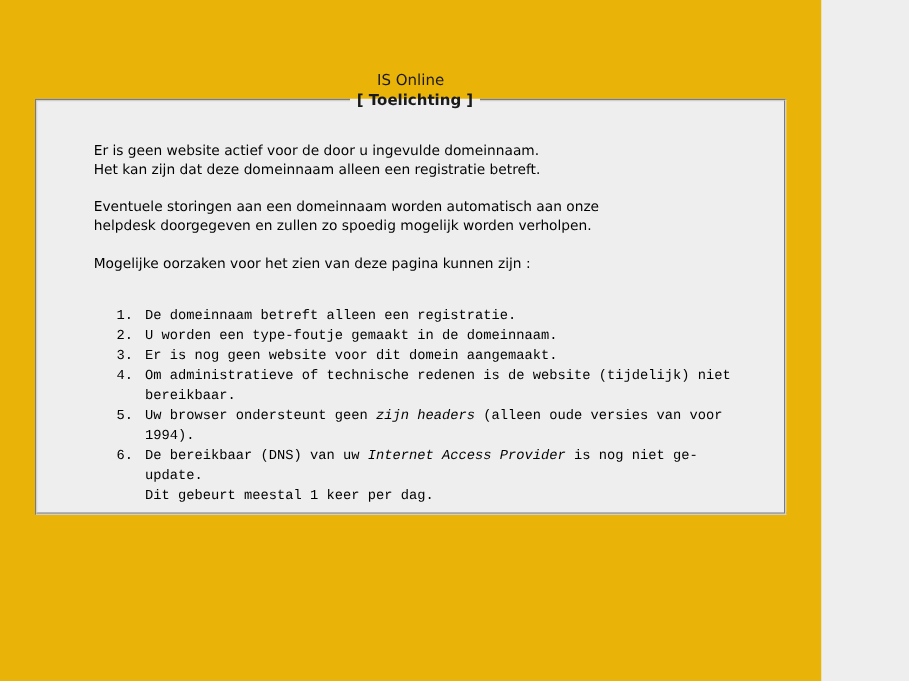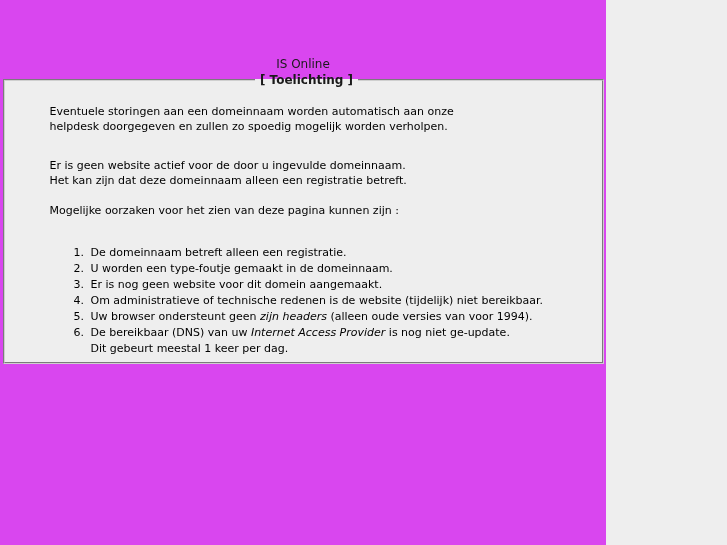--- a/index.html
+++ b/index.html
@@ -4,24 +4,24 @@
 <style>
   html, body {
     margin: 0;
     padding: 0;
     background: #eeeeee;
     color: #000000;
     font-family: "DejaVu Sans", "Liberation Sans", sans-serif;
     font-size: 11px;
   }
   .page {
-    width: 606px;
+    width: 657px;
     height: 545px;
     overflow: hidden;
-    background: #d946ef;
+    background: #eab308;
   }
   .wrap {
     width: 601px;
     margin: 0 auto;
     padding-top: 57px;
   }
   .site-title {
     text-align: center;
     font-size: 12px;
     line-height: 14px;
@@ -46,46 +46,47 @@
     line-height: 15px;
   }
   .para.first {
     margin-top: 24px;
   }
   .line { display: block; }
   ol.reasons {
     margin: 27px 0 0 0;
     padding: 0 0 0 38px;
     line-height: 16px;
+    font-family: Liberation Mono, monospace;
   }
   ol.reasons li {
     padding-left: 3px;
   }
   .line2 { display: block; }
   i { font-style: italic; }
 </style>
 </head>
 <body>
 
 <div class="page">
   <div class="wrap">
 
     <div class="site-title">IS Online</div>
 
     <fieldset class="box">
       <legend class="box-legend">[ Toelichting ]</legend>
 
+      <div class="para first">
+          <span class="line">Er is geen website actief voor de door u ingevulde domeinnaam.</span>
+          <span class="line">Het kan zijn dat deze domeinnaam alleen een registratie betreft.</span>
+        </div>
+
       <div class="para">
           <span class="line">Eventuele storingen aan een domeinnaam worden automatisch aan onze</span>
           <span class="line">helpdesk doorgegeven en zullen zo spoedig mogelijk worden verholpen.</span>
-        </div>
-
-      <div class="para first">
-          <span class="line">Er is geen website actief voor de door u ingevulde domeinnaam.</span>
-          <span class="line">Het kan zijn dat deze domeinnaam alleen een registratie betreft.</span>
         </div>
 
       <div class="para">
           <span class="line">Mogelijke oorzaken voor het zien van deze pagina kunnen zijn :</span>
         </div>
 
       <ol class="reasons">
         <li><span>De domeinnaam betreft alleen een registratie.</span></li>
         <li><span>U worden een type-foutje gemaakt in de domeinnaam.</span></li>
         <li><span>Er is nog geen website voor dit domein aangemaakt.</span></li>

